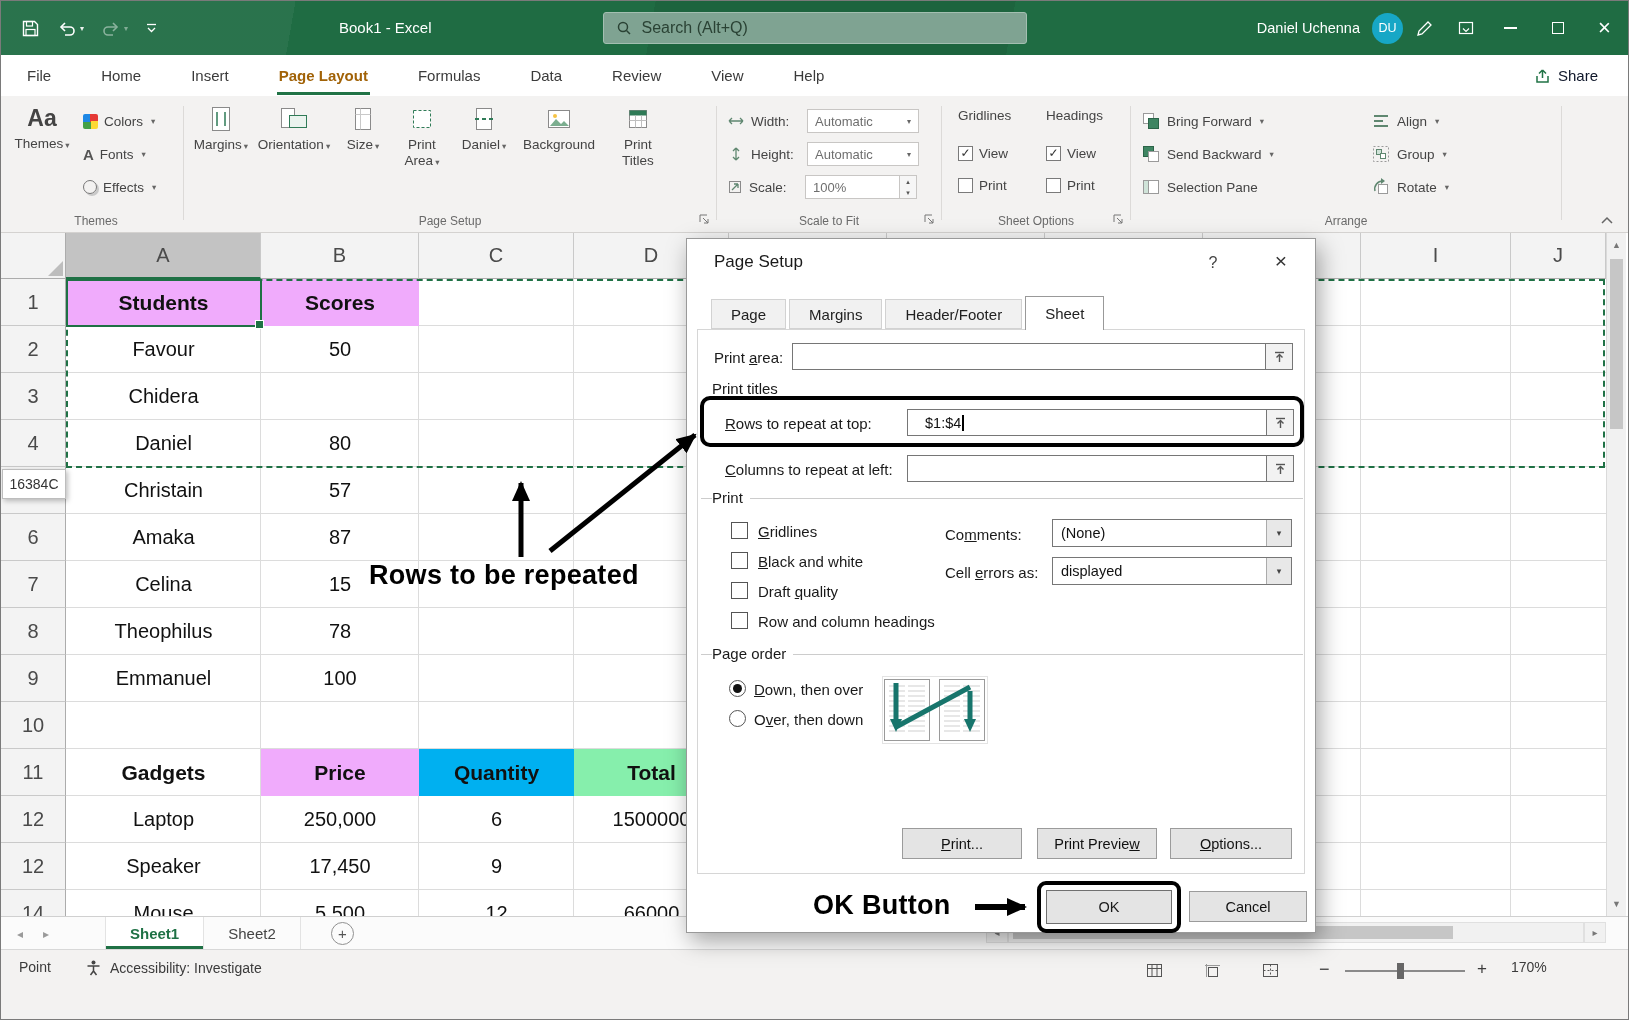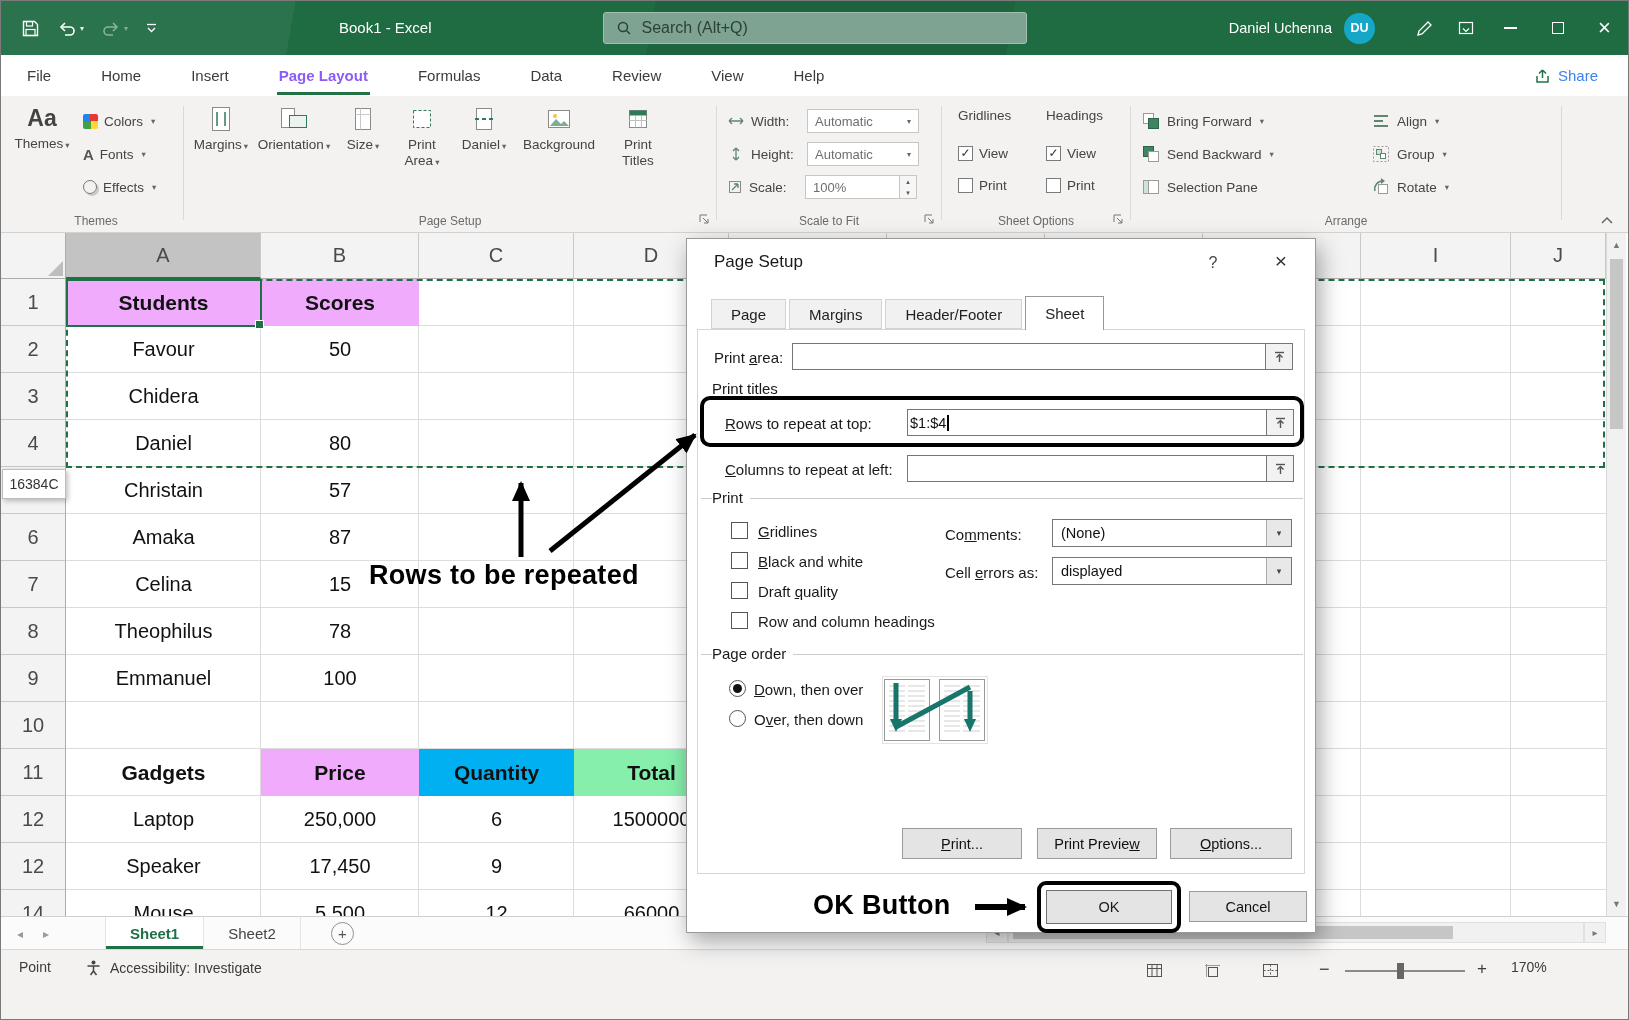--- a/index.html
+++ b/index.html
@@ -13,33 +13,33 @@
   .qat{position:absolute;left:20px;top:0;height:54px;display:flex;align-items:center;gap:17px}
   .qbtn{display:flex;align-items:center;gap:3px}
   .chev-sm{font-size:8px;opacity:.9}
   .dim{opacity:.45}
   .doc-title{position:absolute;left:338px;top:18px;font-size:15px;white-space:nowrap}
   .searchbox{position:absolute;left:50%;top:11px;transform:translateX(-50%);width:424px;height:32px;background:#7FA392;border:1px solid #A3BFB1;border-radius:3px;display:flex;align-items:center;padding:0 12px;gap:10px}
   .searchbox input{flex:1;border:0;outline:0;background:transparent;font-family:inherit;font-size:16px;color:#22362B}
   .searchbox input::placeholder{color:#2A4234;opacity:1}
   .tbright{position:absolute;right:0;top:0;height:54px;display:flex;align-items:center}
   .username{font-size:14.5px;margin-right:12px}
-  .avatar{width:31px;height:31px;border-radius:50%;background:#17A7C6;display:flex;align-items:center;justify-content:center;font-size:12.5px;font-weight:700;margin-right:28px}
+  .avatar{width:31px;height:31px;border-radius:50%;background:#17A7C6;display:flex;align-items:center;justify-content:center;font-size:12.5px;font-weight:400;}
   .tbicon{width:42px;height:54px;display:flex;align-items:center;justify-content:center}
   .winbtn{width:47px;height:54px;display:flex;align-items:center;justify-content:center;font-size:22px;line-height:1}
   .minbar{width:13px;height:2px;background:#fff}
   .maxbox{width:12px;height:12px;border:1.5px solid #fff}
 
   
   .menubar{position:absolute;top:54px;left:0;right:0;height:51px;background:#fff}
   .mtabs{position:absolute;left:24px;top:0;height:41px;display:flex;gap:46px;align-items:stretch}
   .mtab{font-size:15px;color:#3b3b3b;display:flex;align-items:center;position:relative;padding:0 2px;white-space:nowrap}
-  .mtab.active{font-weight:700;color:#8b5cf6}
+  .mtab.active{font-weight:700;color:#a16207}
   .mtab.active::after{content:"";position:absolute;left:0;right:0;bottom:1px;height:3px;background:#217346}
-  .share{position:absolute;right:30px;top:7px;height:27px;display:flex;align-items:center;gap:7px;font-size:15px;color:#3b82f6}
+  .share{position:absolute;right:30px;top:7px;height:27px;display:flex;align-items:center;gap:7px;font-size:15px;color:#0f172a}
 
   
   .ribbon{position:absolute;top:95px;left:0;right:0;height:137px;background:#F3F2F1;border-bottom:1px solid #D4D2D0}
   .rgroup{position:absolute;top:0;height:137px}
   .rglabel{position:absolute;bottom:5px;left:0;right:0;text-align:center;font-size:12px;color:#6a6a6a}
   .rdiv{position:absolute;top:10px;height:114px;width:1px;background:#DCDAD8}
   .launcher{position:absolute;right:5px;bottom:7px;width:13px;height:13px;display:flex}
   .rbig{position:absolute;top:3px;display:flex;flex-direction:column;align-items:center;gap:5px;font-size:13.5px;color:#444;text-align:center;line-height:1.15;padding-top:7px}
   .rsmall{position:absolute;display:flex;align-items:center;gap:6px;font-size:13.5px;color:#444;height:26px;white-space:nowrap}
   .chev{font-size:8.5px;color:#666;margin-left:2px}
@@ -75,21 +75,21 @@
   .dialog{position:absolute;left:685px;top:237px;width:630px;height:695px;background:#fff;border:1px solid #999;box-shadow:4px 8px 22px rgba(0,0,0,.35);z-index:40;color:#1a1a1a}
   .dlgtitle{position:absolute;left:27px;top:13px;font-size:17px}
   .dhelp{position:absolute;right:86px;top:10px;width:32px;height:28px;display:flex;align-items:center;justify-content:center;font-size:16px;color:#444}
   .dclose{position:absolute;right:12px;top:6px;width:44px;height:32px;display:flex;align-items:center;justify-content:center;font-size:21px;color:#333}
   .dtabs{position:absolute;left:24px;top:57px;display:flex;z-index:3}
   .dtab{height:30px;margin-top:3px;padding:0 19px;display:flex;align-items:center;font-size:15px;color:#222;background:#F1F1F1;border:1px solid #D2D2D2;margin-right:3px}
   .dtab.active{background:#fff;border-color:#999;border-bottom:none;height:34px;margin-top:0}
   .dframe{position:absolute;left:10px;right:10px;top:90px;height:545px;border:1px solid #D6D6D6}
   .dlabel{position:absolute;font-size:15px;white-space:nowrap}
   .refwrap{position:absolute;display:flex;height:27px}
-  .reffield{flex:1;border:1px solid #767676;background:#fff;display:flex;align-items:center;padding:0 2px;font-size:14.5px;color:#111}
+  .reffield{flex:1;border:1px solid #767676;background:#fff;display:flex;align-items:center;padding:0 17px;font-size:14.5px;color:#111}
   .refbtn{width:27px;border:1px solid #767676;border-left:none;background:#F2F2F2;display:flex;align-items:center;justify-content:center;flex:none}
   .caret{width:1.5px;height:16px;background:#000;margin-left:1px}
   .gline{position:absolute;height:1px;background:#CCC}
   .glabel{position:absolute;font-size:15px;background:#fff;padding:0 7px 0 0;z-index:2}
   .cb{position:absolute;width:17px;height:17px;border:1.5px solid #555;background:#fff}
   .rad{position:absolute;width:17px;height:17px;border:1.5px solid #555;border-radius:50%;background:#fff}
   .rad.sel::after{content:"";position:absolute;inset:3px;border-radius:50%;background:#111}
   .combo{position:absolute;height:28px;width:240px;border:1px solid #767676;display:flex;background:#fff}
   .combo .val{flex:1;display:flex;align-items:center;padding:0 8px;font-size:14.5px;color:#111}
   .combo .dd{width:25px;background:#E8E8E8;border-left:1px solid #ABABAB;display:flex;align-items:center;justify-content:center;font-size:9px;color:#444}

